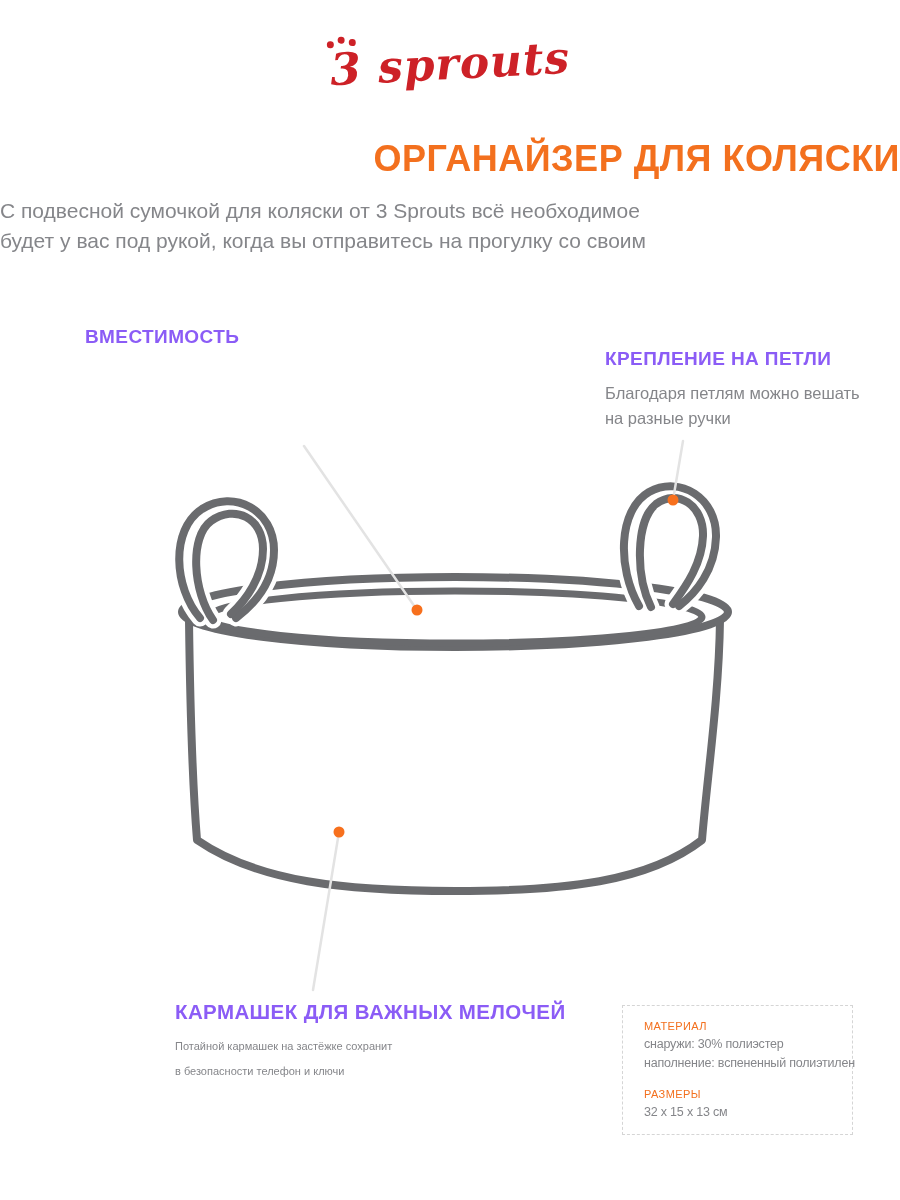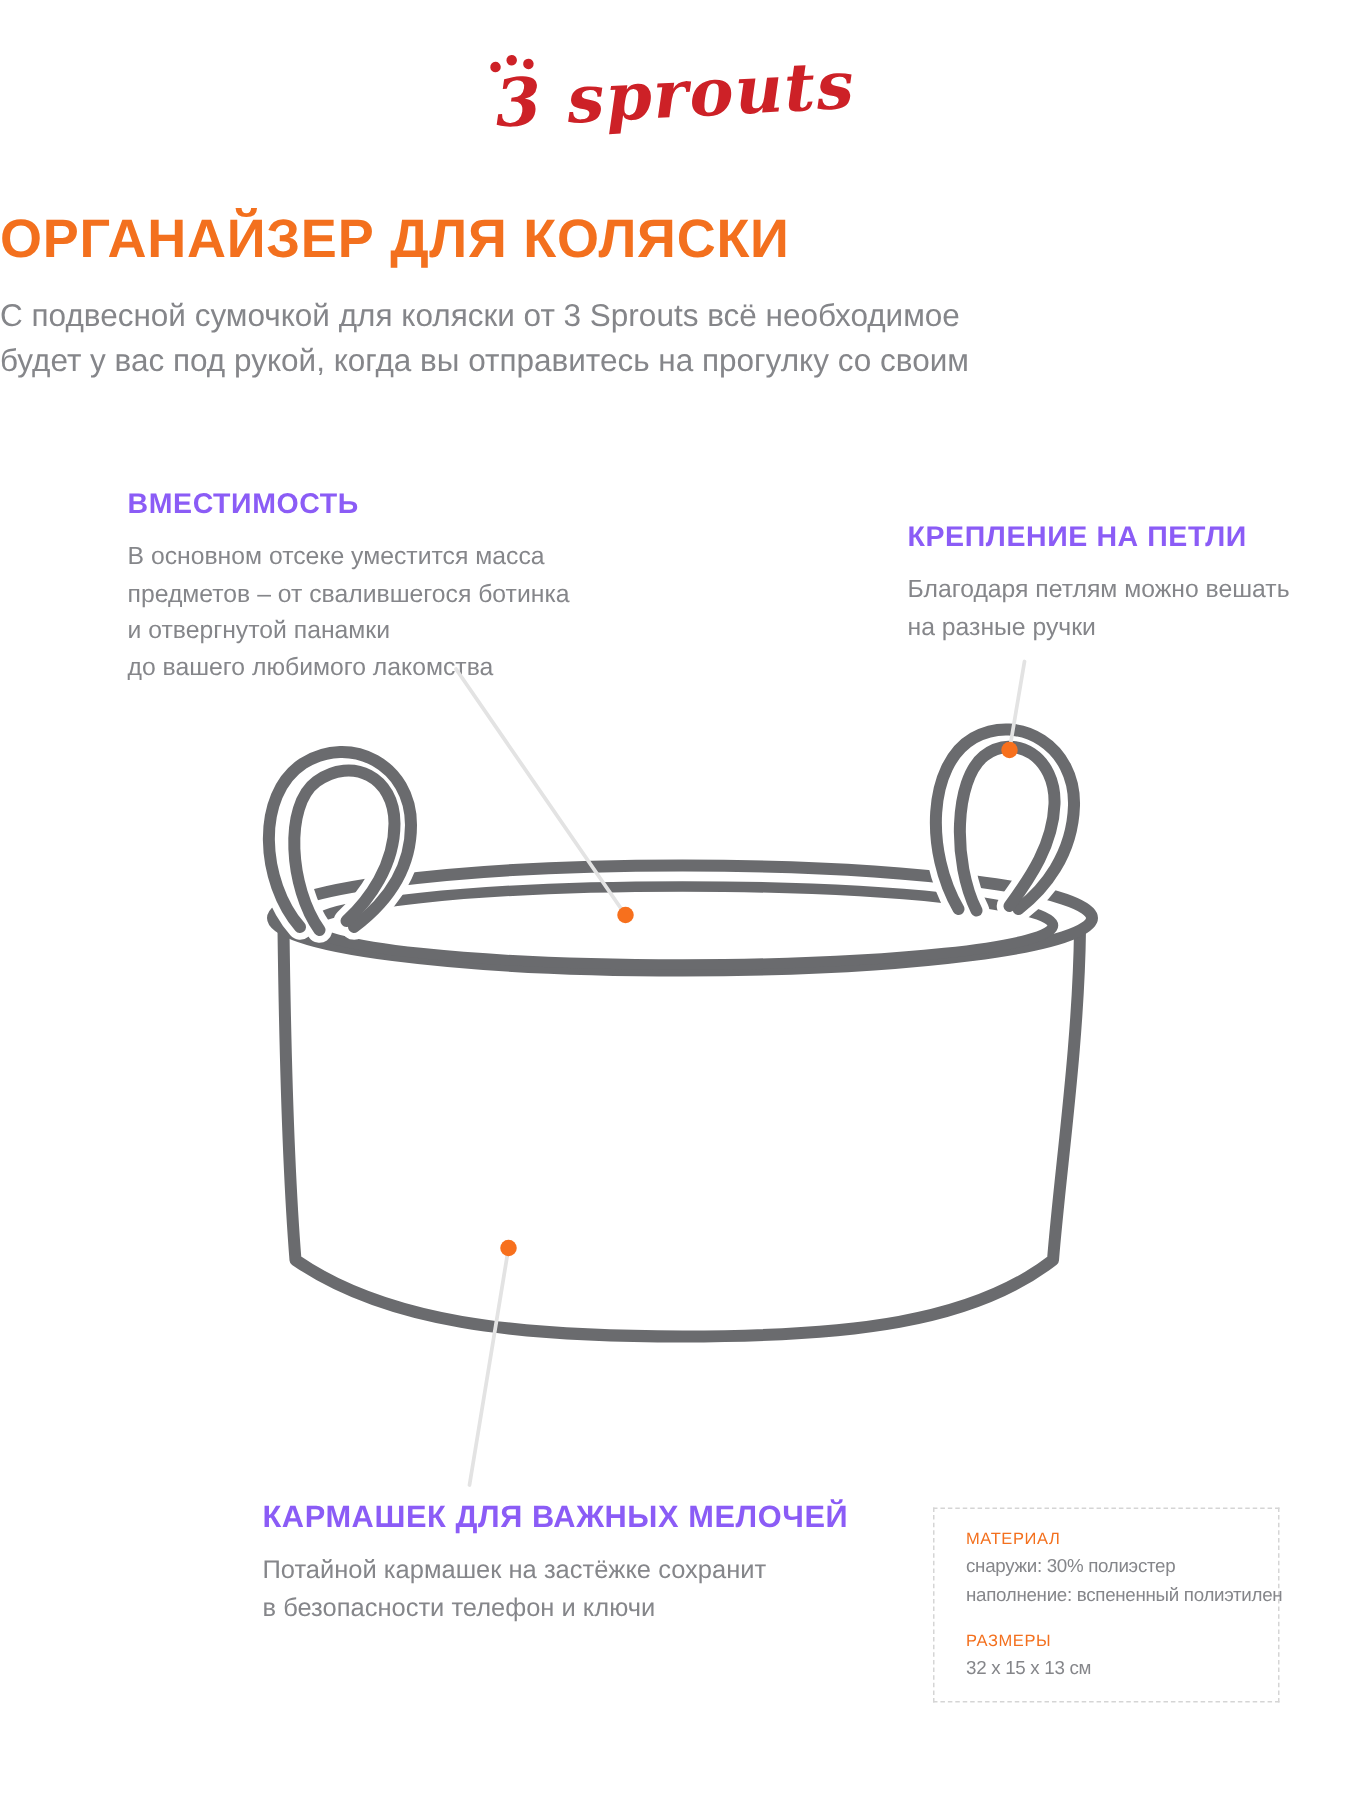--- a/index.html
+++ b/index.html
@@ -50,21 +50,21 @@
   .logo-leaves i:nth-child(1) { left: 0;  top: 4px; }
   .logo-leaves i:nth-child(2) { left: 11px; top: 0; }
   .logo-leaves i:nth-child(3) { left: 22px; top: 3px; }
 
   
   .title {
     position: absolute;
     top: 138px;
     left: 0;
     width: 900px;
-    text-align: left;
+    text-align: right;
     font-size: 36px;
     font-weight: bold;
     letter-spacing: 0.5px;
     color: #f3701e;
   }
   .subtitle {
     position: absolute;
     top: 196px;
     left: 0;
     width: 900px;
@@ -84,21 +84,21 @@
   }
   .callout .body {
     font-size: 16.5px;
     line-height: 24.5px;
     color: #85868a;
   }
   .callout-capacity { position: absolute; left: 85px;  top: 326px; width: 330px; }
   .callout-loops    { position: absolute; left: 605px; top: 348px; width: 290px; }
   .callout-pocket   { position: absolute; left: 175px; top: 1000px; width: 430px; }
   .callout-pocket h2 { font-size: 20.5px; margin-bottom: 10px; }
-  .callout-pocket .body { font-size: 17px; line-height: 25px; }
+  .callout-pocket .body { font-size: 11px; line-height: 25px; }
 
   
   .illustration {
     position: absolute;
     left: 150px;
     top: 430px;
     width: 620px;
     height: 575px;
   }
 
@@ -145,26 +145,20 @@
   </div>
 
   <h1 class="title">ОРГАНАЙЗЕР ДЛЯ КОЛЯСКИ</h1>
   <div class="subtitle">
     <div>С подвесной сумочкой для коляски от 3 Sprouts всё необходимое</div>
     <div>будет у вас под рукой, когда вы отправитесь на прогулку со своим</div>
   </div>
 
   <section class="callout callout-capacity">
     <h2>ВМЕСТИМОСТЬ</h2>
-    <div class="body">
-      <div>В основном отсеке уместится масса</div>
-      <div>предметов – от свалившегося ботинка</div>
-      <div>и отвергнутой панамки</div>
-      <div>до вашего любимого лакомства</div>
-    </div>
   </section>
 
   <section class="callout callout-loops">
     <h2>КРЕПЛЕНИЕ НА ПЕТЛИ</h2>
     <div class="body">
       <div>Благодаря петлям можно вешать</div>
       <div>на разные ручки</div>
     </div>
   </section>
 

